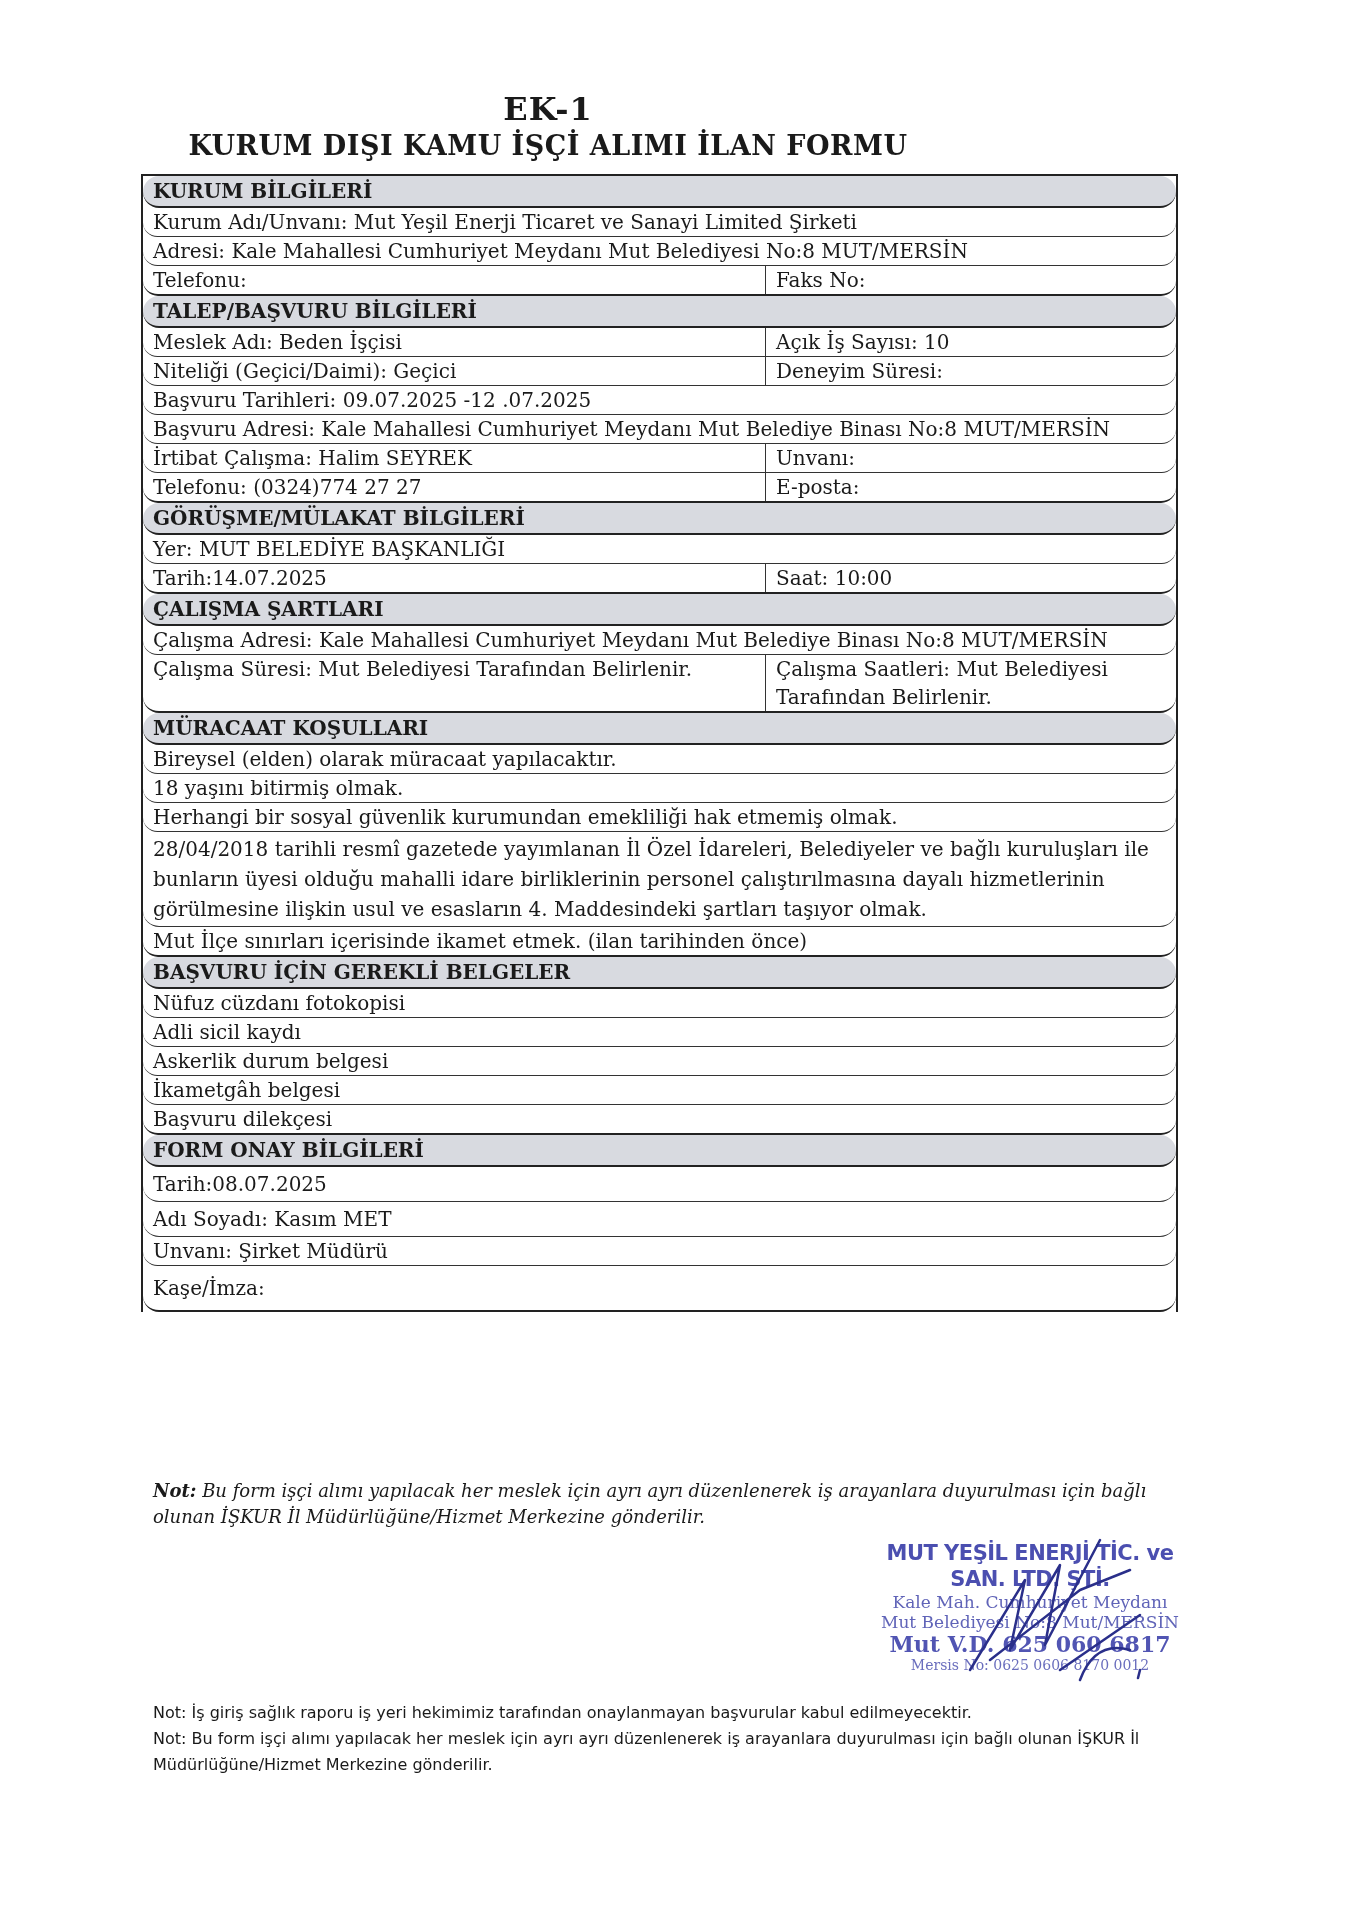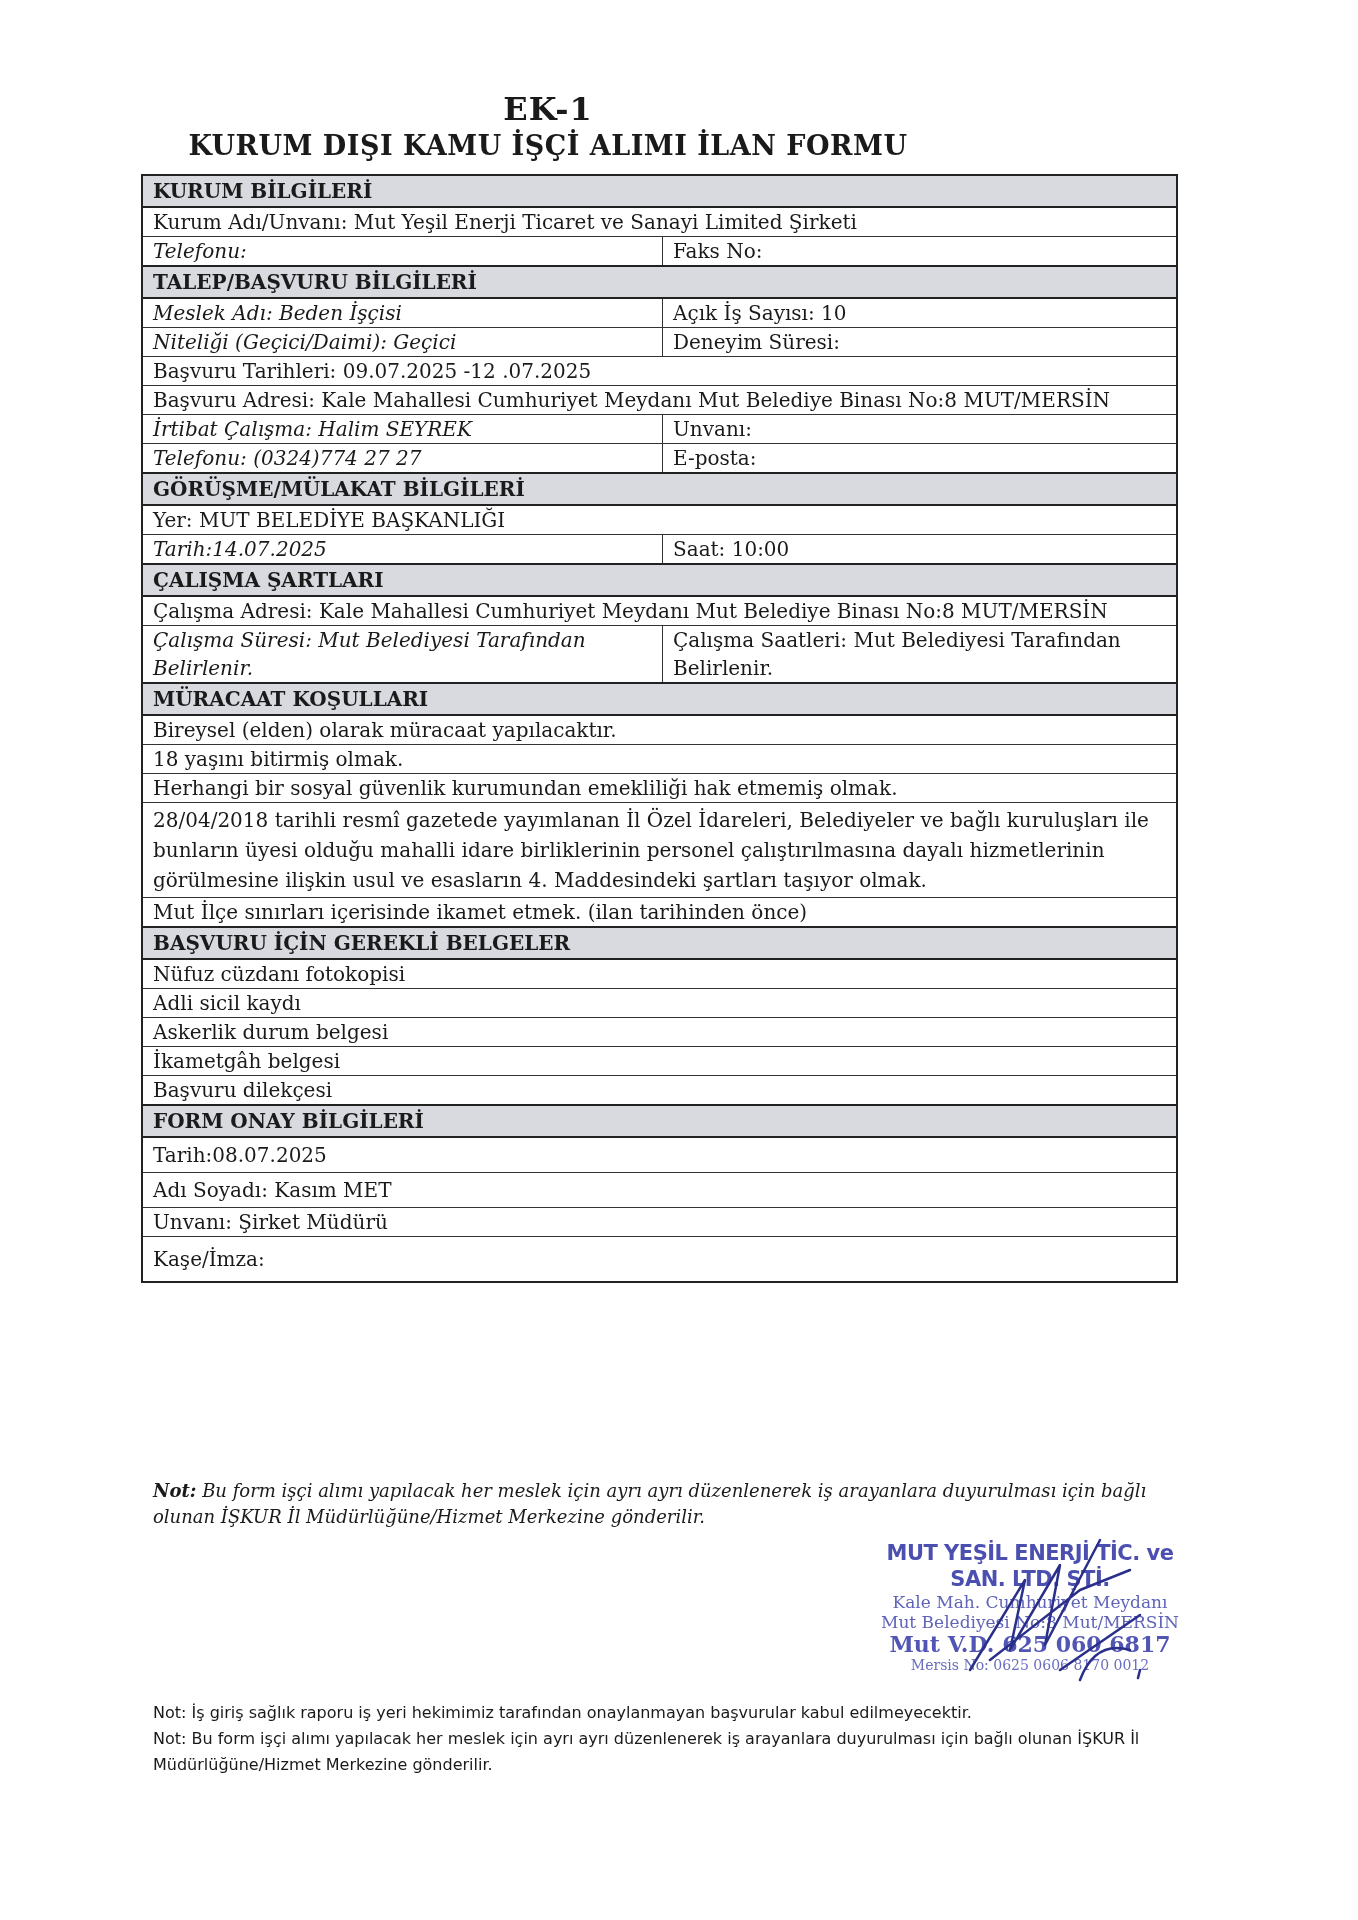--- a/index.html
+++ b/index.html
@@ -5,26 +5,26 @@
   html, body { margin: 0; padding: 0; background: #ffffff; }
   body { width: 1358px; height: 1920px; position: relative; overflow: hidden;
          font-family: "DejaVu Serif", "Liberation Serif", serif; color: #1a1a1a; }
 
   .title-block { position: absolute; left: 0; width: 1096px; text-align: center; }
   .title-1 { top: 90px; font-size: 32px; font-weight: bold; letter-spacing: 1px; }
   .title-2 { top: 130px; font-size: 27px; font-weight: bold; letter-spacing: 0.5px; }
 
   .form-table { position: absolute; left: 141px; top: 174px; width: 1037px;
                 border: 2px solid #222; border-bottom: none; box-sizing: border-box; }
-  .row { display: flex; border-bottom: 2px solid #222; box-sizing: border-box; }
+  .row { display: flex; border-bottom: 2px solid #222; box-sizing: border-box; border-radius: 16px; }
   .row.thin { border-bottom: 1.5px solid #333; }
   .cell { padding: 0 10px; font-size: 20px; line-height: 28px; box-sizing: border-box;
           white-space: pre-wrap; }
   .cell.full { width: 100%; }
-  .cell.left { width: 520px; border-right: 1.5px solid #333; font-style: italic; }
+  .cell.left { width: 623px; border-right: 1.5px solid #333; }
   .cell.right { flex: 1; }
   .row.section { background: #d8dae0; }
   .row.section .cell { font-weight: bold; font-size: 20px; line-height: 30px; }
   .row.tall .cell { line-height: 30px; padding-top: 2px; padding-bottom: 2px; }
   .row.kase .cell { line-height: 44px; }
 
   .italic-note { position: absolute; left: 153px; top: 1478px; width: 1030px;
                  font-style: italic; font-size: 18px; line-height: 26px; }
   .italic-note b { font-style: italic; }
 
@@ -47,20 +47,23 @@
 <div class="title-block title-1">EK-1</div>
 <div class="title-block title-2">KURUM DIŞI KAMU İŞÇİ ALIMI İLAN FORMU</div>
 
 <div class="form-table">
 
   <div class="row section">
     <div class="cell full">KURUM BİLGİLERİ</div>
   </div>
   <div class="row thin">
     <div class="cell full">Kurum Adı/Unvanı: Mut Yeşil Enerji Ticaret ve Sanayi Limited Şirketi</div>
+  </div>
+  <div class="row thin">
+    <div class="cell full">Adresi: Kale Mahallesi Cumhuriyet Meydanı Mut Belediyesi No:8 MUT/MERSİN</div>
   </div>
   <div class="row">
     <div class="cell left">Telefonu:</div>
     <div class="cell right">Faks No:</div>
   </div>
 
   <div class="row section">
     <div class="cell full">TALEP/BAŞVURU BİLGİLERİ</div>
   </div>
   <div class="row thin">

